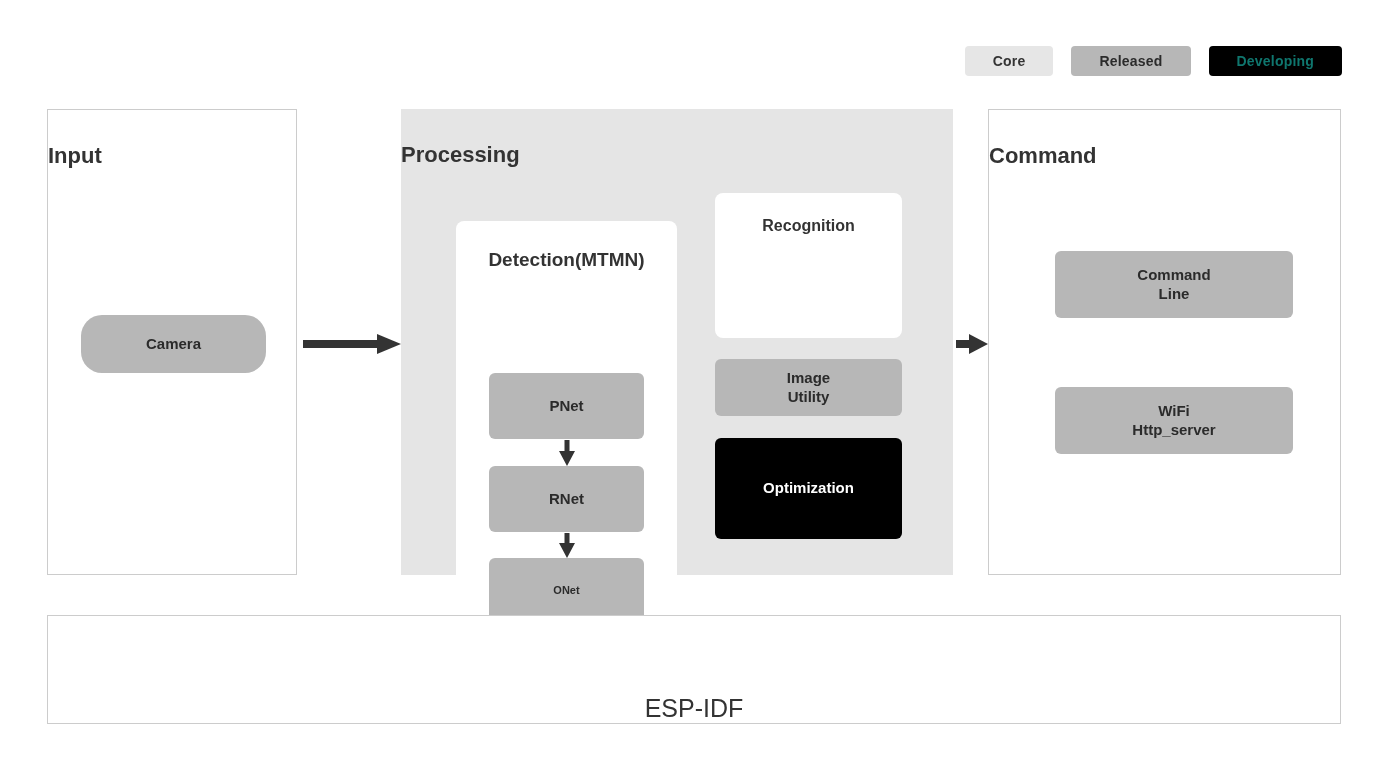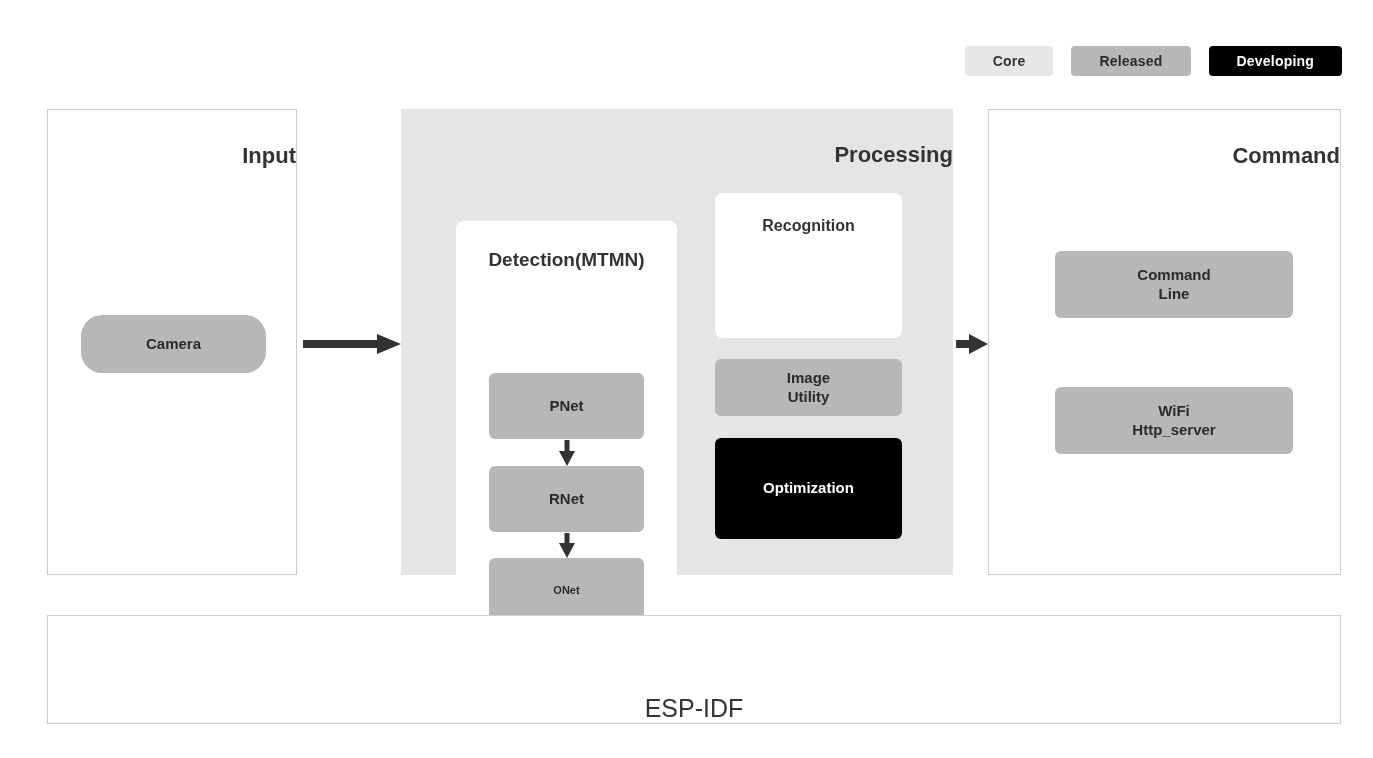--- a/index.html
+++ b/index.html
@@ -29,29 +29,29 @@
     font-size: 14px;
     font-weight: bold;
     padding: 7px 28px;
     border-radius: 4px;
     text-align: right;
     letter-spacing: 0.2px;
     white-space: nowrap;
   }
   .chip-core     { background: #e6e6e6; color: #333333; }
   .chip-released { background: #b7b7b7; color: #2b2b2b; }
-  .chip-dev      { background: #000000; color: #ffffff; }
+  .chip-dev      { background: #000000; color: #0f766e; }
 
   
   .panel {
     position: absolute;
     box-sizing: border-box;
   }
   .panel-title {
-    text-align: right;
+    text-align: left;
     font-size: 22px;
     font-weight: bold;
     color: #333333;
     margin-top: 33px;
   }
 
   #input-panel {
     left: 47px;
     top: 109px;
     width: 250px;

